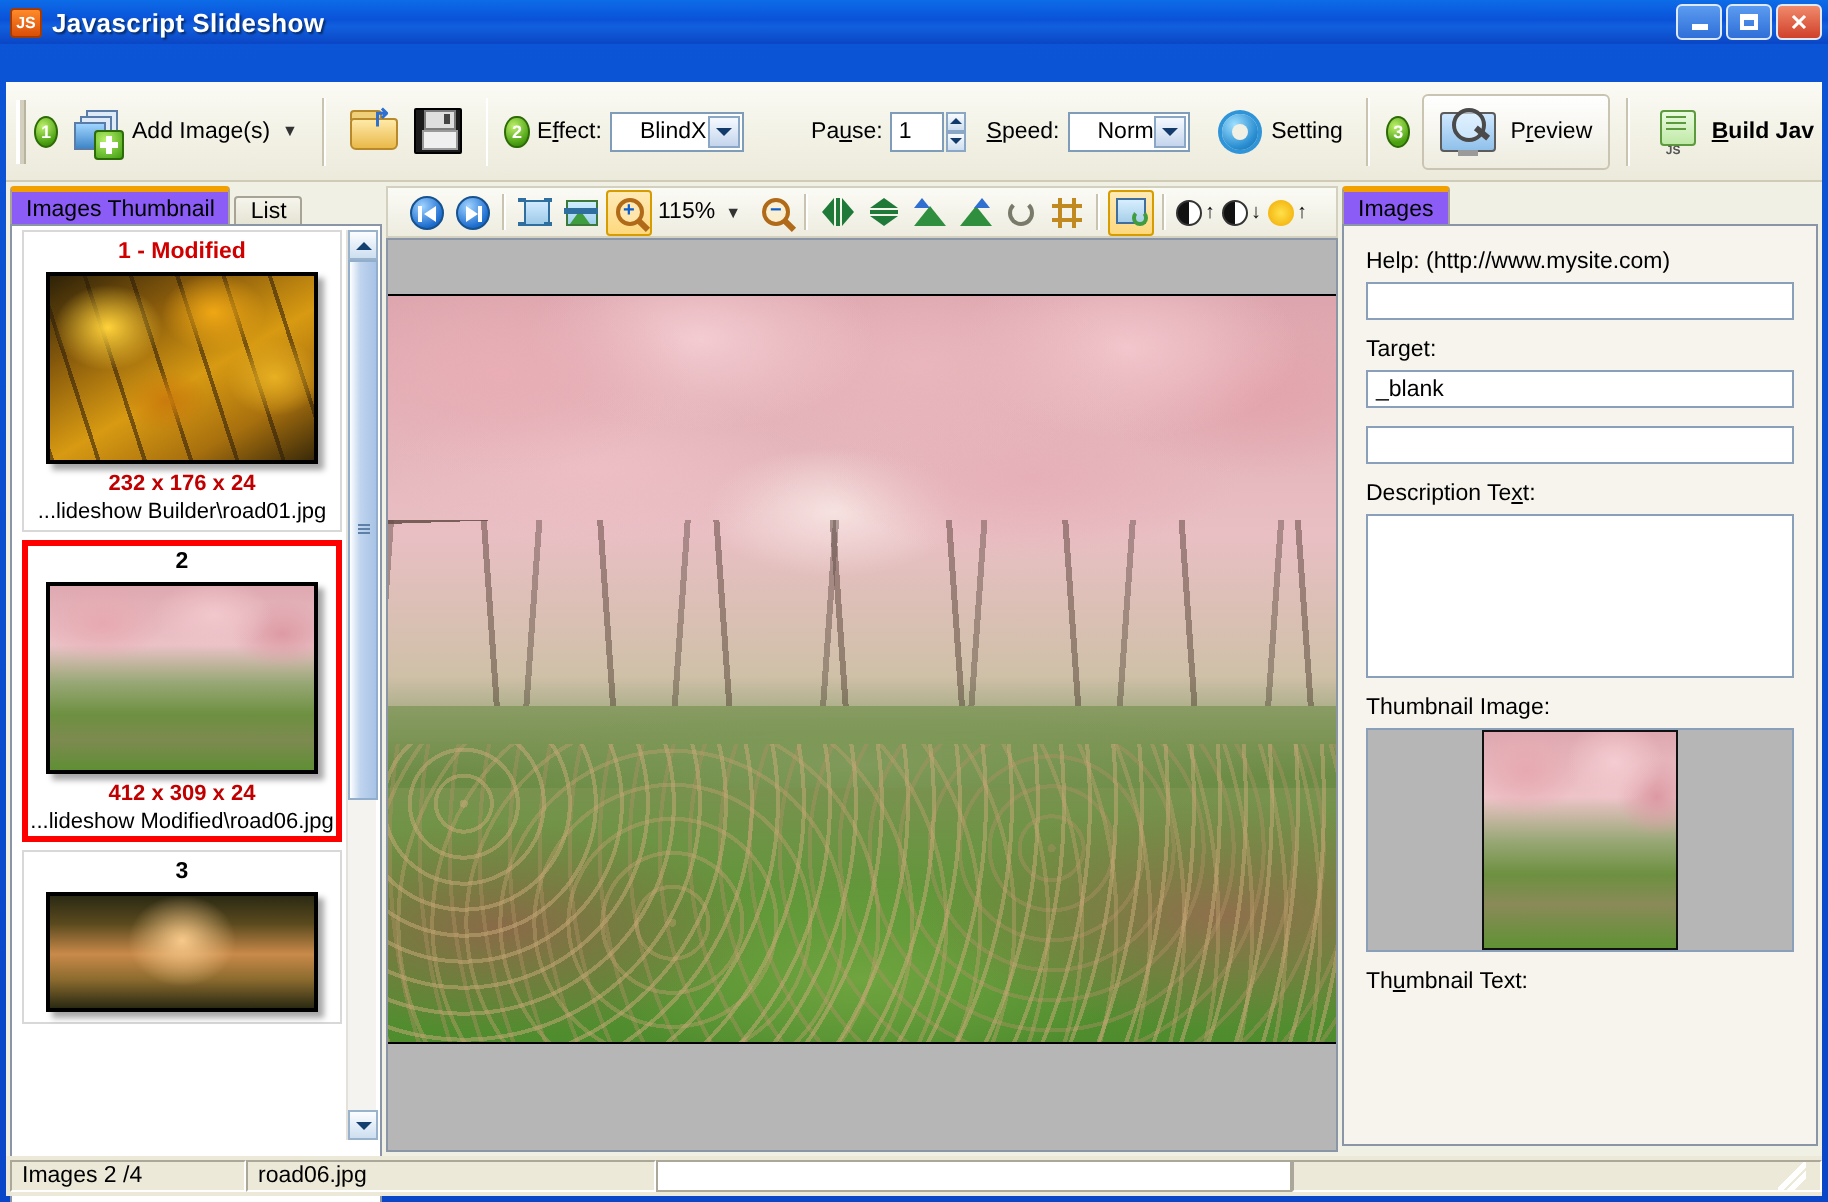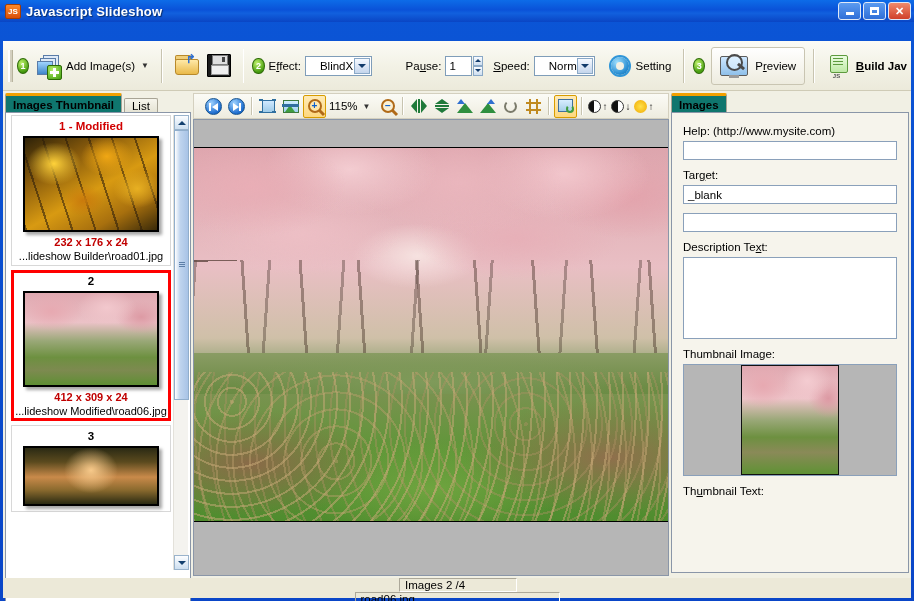--- a/index.html
+++ b/index.html
@@ -169,22 +169,22 @@
   .leftpanel{position:absolute;left:2px;top:2px;width:186px;height:483px;}
   .tabstrip{position:absolute;left:0;top:0;height:20px;display:flex;align-items:flex-end;}
   .tab{
     height:15px;padding:0 7px;display:flex;align-items:center;
     font-size:11.5px;color:#000;border:1px solid #a8a495;
     background:linear-gradient(180deg,#f6f5ec,#e4e2d2);
     border-bottom:none;border-radius:2px 2px 0 0;margin-right:2px;
     box-sizing:border-box;
   }
   .tab.active{
-    height:20px;background:#0f766e;border-top:3px solid #f2a000;
-    font-weight:bold;padding-top:0;
+    height:20px;background:#8b5cf6;border-top:3px solid #f2a000;
+    font-weight:normal;padding-top:0;
   }
   .panel-box{
     position:absolute;left:0;top:19px;width:186px;height:584px;
     border:1px solid #8a96a8;background:#fff;box-sizing:border-box;
   }
   .thumb-list{
     position:absolute;left:2px;top:2px;width:166px;height:455px;
     overflow:hidden;background:#fff;box-sizing:border-box;
   }
   .thumb-card{
@@ -338,21 +338,21 @@
     width:214px;height:112px;background:#b6b6b6;border:1px solid #8aa0ba;
     box-sizing:border-box;margin-bottom:9px;display:flex;align-items:center;justify-content:center;
   }
   .thumbbox .pic{
     width:98px;height:110px;border:1px solid #111;box-sizing:border-box;overflow:hidden;position:relative;
   }
 
   
   .statusbar{
     position:absolute;left:3px;top:578px;width:908px;height:20px;
-    background:#ece9d8;display:flex;align-items:center;box-sizing:border-box;flex-direction:column;
+    background:#ece9d8;display:flex;align-items:center;box-sizing:border-box;
   }
   .sb-cell{
     height:16px;display:flex;align-items:center;padding:0 5px;
     border:1px solid #fff;border-top-color:#aca899;border-left-color:#aca899;
     box-sizing:border-box;font-size:11.5px;color:#000;
   }
   .sb-1{width:118px;margin-left:2px;}
   .sb-2{width:205px;}
   .sb-3{flex:0 0 318px;background:#fff;border:1px solid #aca899;}
   .sb-4{flex:1;}

